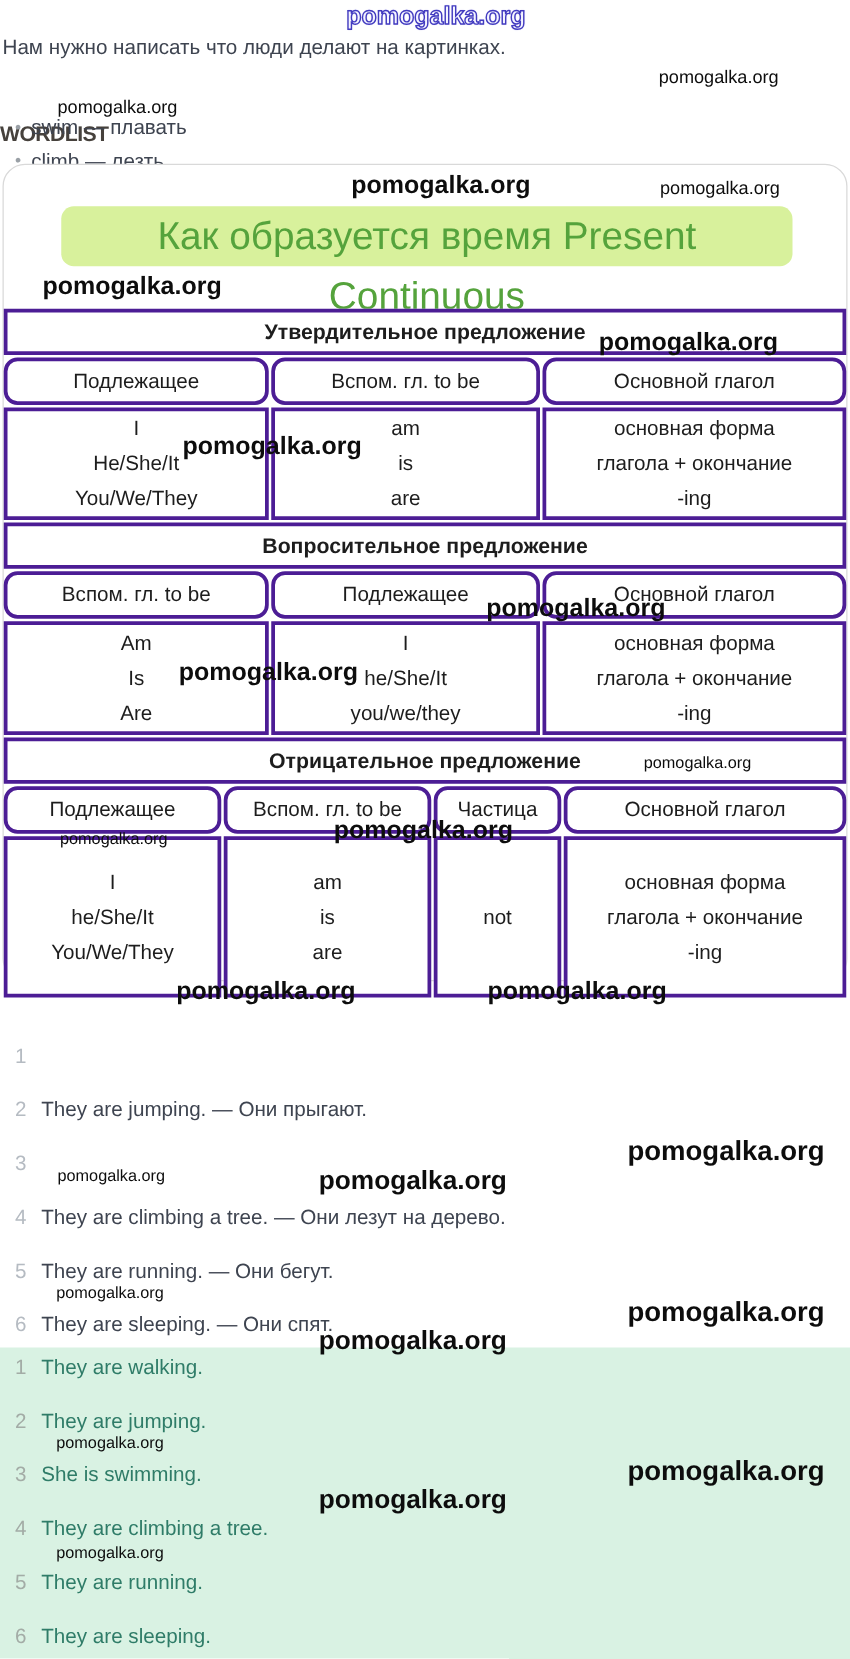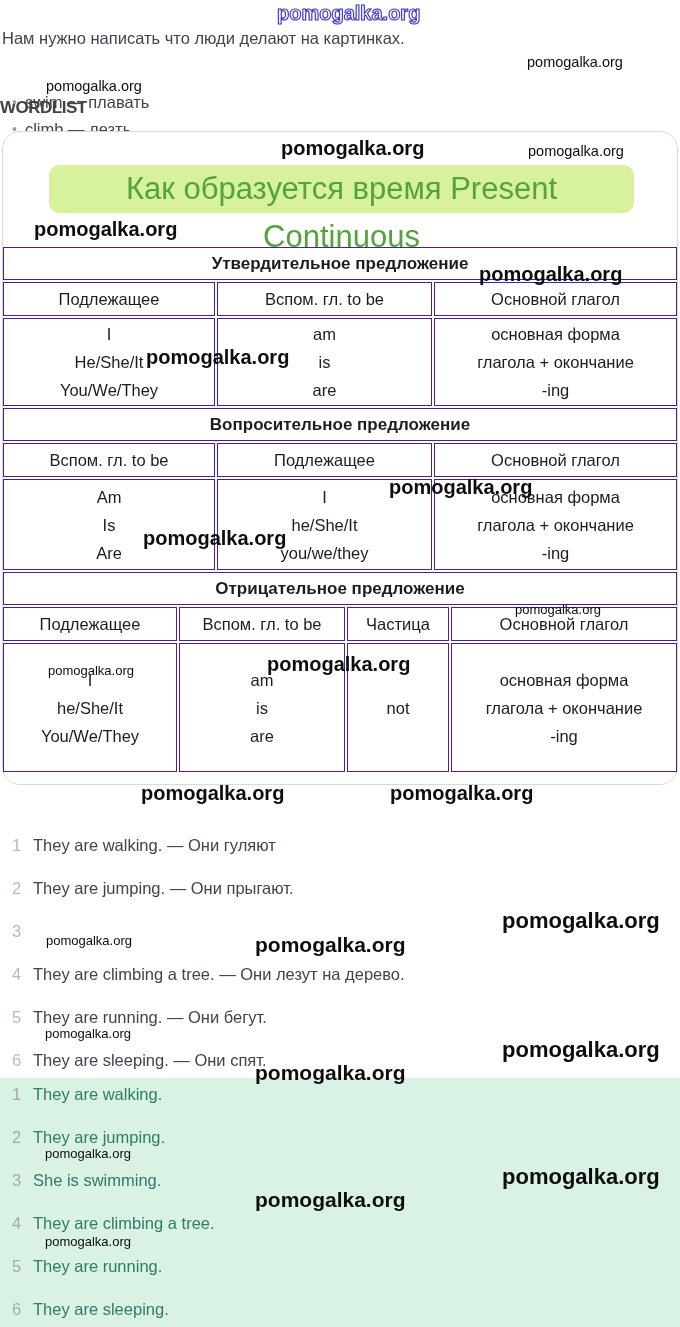--- a/index.html
+++ b/index.html
@@ -24,23 +24,23 @@
   
   .card { position:absolute; left:2px; top:131px; width:676px; height:654px; background:#fff;
           border:1px solid #d9d9d9; border-radius:18px; z-index:10; }
   .green-heading { position:absolute; left:46px; top:33px; width:585px; height:48px; line-height:48px;
           background:#d8f19c; color:#55a33c; border-radius:10px; text-align:center; font-size:31px; }
 
   .tables { position:absolute; left:0; top:113px; width:100%; }
   .gtable { display:grid; gap:2px; margin-top:2px; }
   .t3 { grid-template-columns:212px 215px 1fr; }
   .t4 { grid-template-columns:174px 166px 102px 1fr; }
-  .tcell { border:1px solid #4c1d95; background:#fff; text-align:center; color:#1d1d1d; }
+  .tcell { border:3px solid #4c1d95; background:#fff; text-align:center; color:#1d1d1d; }
   .t-title { grid-column:1 / -1; font-weight:bold; font-size:17px; padding:6px 0 5px; }
-  .t-head { font-size:16.5px; padding:7px 16px 6px; }
+  .t-head { font-size:16.5px; padding:7px 16px 6px;border-radius:11px; }
   .t-data { font-size:16.5px; display:flex; flex-direction:column; justify-content:center; line-height:28px; }
   .h88 { min-height:88px; } .h91 { min-height:91px; } .h129 { min-height:129px; }
 
   
   .answers { position:absolute; left:0; width:680px; list-style:none; z-index:5; }
   .answers li { position:relative; height:43px; padding-left:33px; font-size:16.5px; }
   .answers .num { position:absolute; left:12px; top:0; color:#b5bbc2; }
   .answers.plain li { color:#2f7c68; }
   .answers.plain .num { color:#a3aca6; }
 
@@ -150,21 +150,21 @@
     <div class="wm" style="left:140px; top:395px;">pomogalka.org</div>
     <div class="wm wm-xs" style="left:512px; top:470px;">pomogalka.org</div>
     <div class="wm" style="left:264px; top:521px;">pomogalka.org</div>
     <div class="wm wm-xs" style="left:45px; top:531px;">pomogalka.org</div>
   </section>
 
   <div class="wm" style="left:141px; top:782px;">pomogalka.org</div>
   <div class="wm" style="left:390px; top:782px;">pomogalka.org</div>
 
   <ol class="answers" style="top:836px;">
-    <li><span class="num">1</span><span>They are walking. — Они гуляют</span></li>
+    <li><span class="num">1</span></li>
     <li><span class="num">2</span><span>They are jumping. — Они прыгают.</span></li>
     <li><span class="num">3</span></li>
     <li><span class="num">4</span><span>They are climbing a tree. — Они лезут на дерево.</span></li>
     <li><span class="num">5</span><span>They are running. — Они бегут.</span></li>
     <li><span class="num">6</span><span>They are sleeping. — Они спят.</span></li>
   </ol>
 
   <div class="green-section"></div>
   <ol class="answers plain" style="top:1085px;">
     <li><span class="num">1</span><span>They are walking.</span></li>

